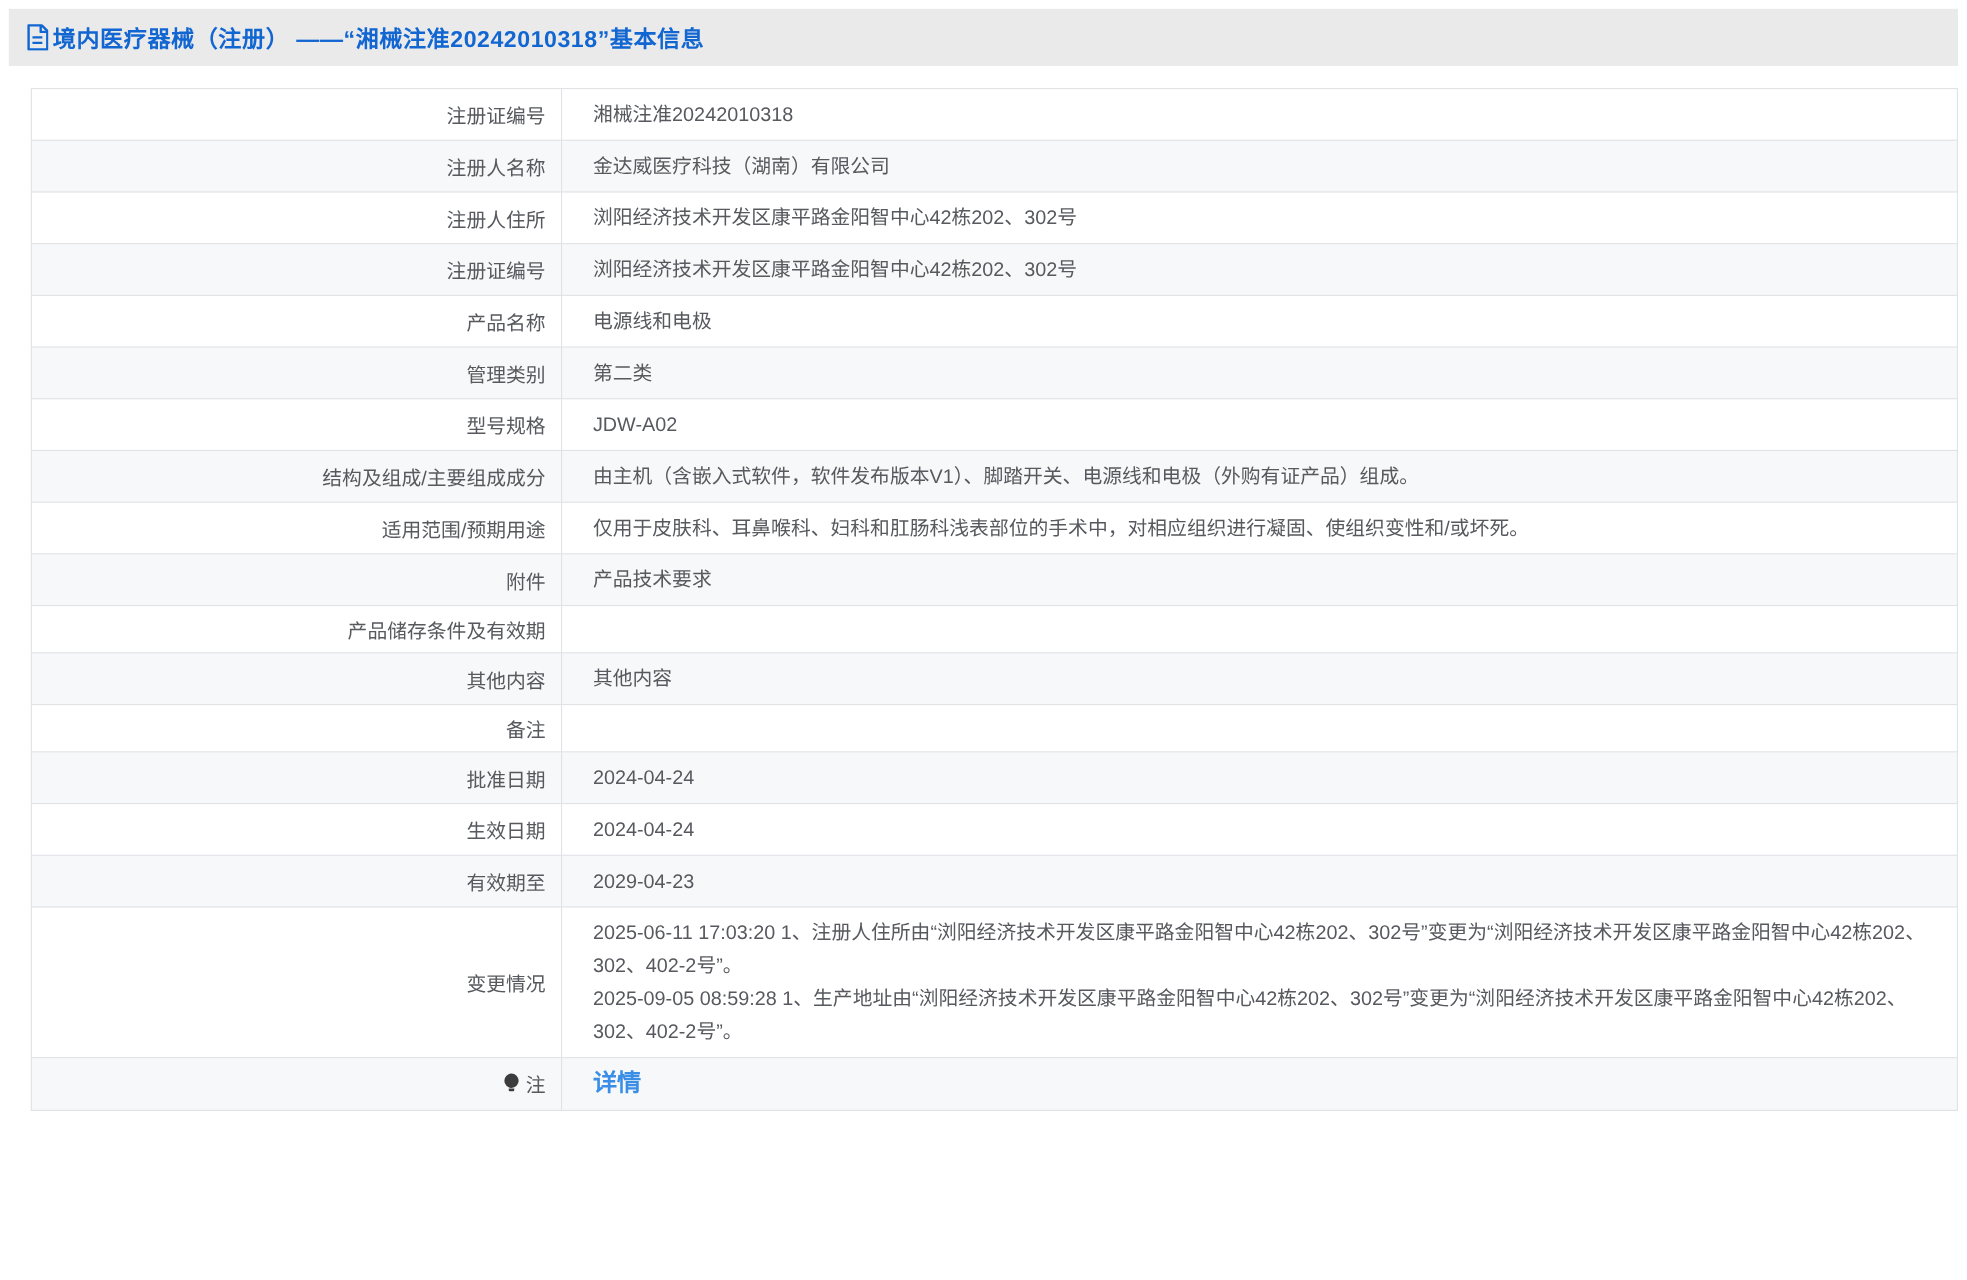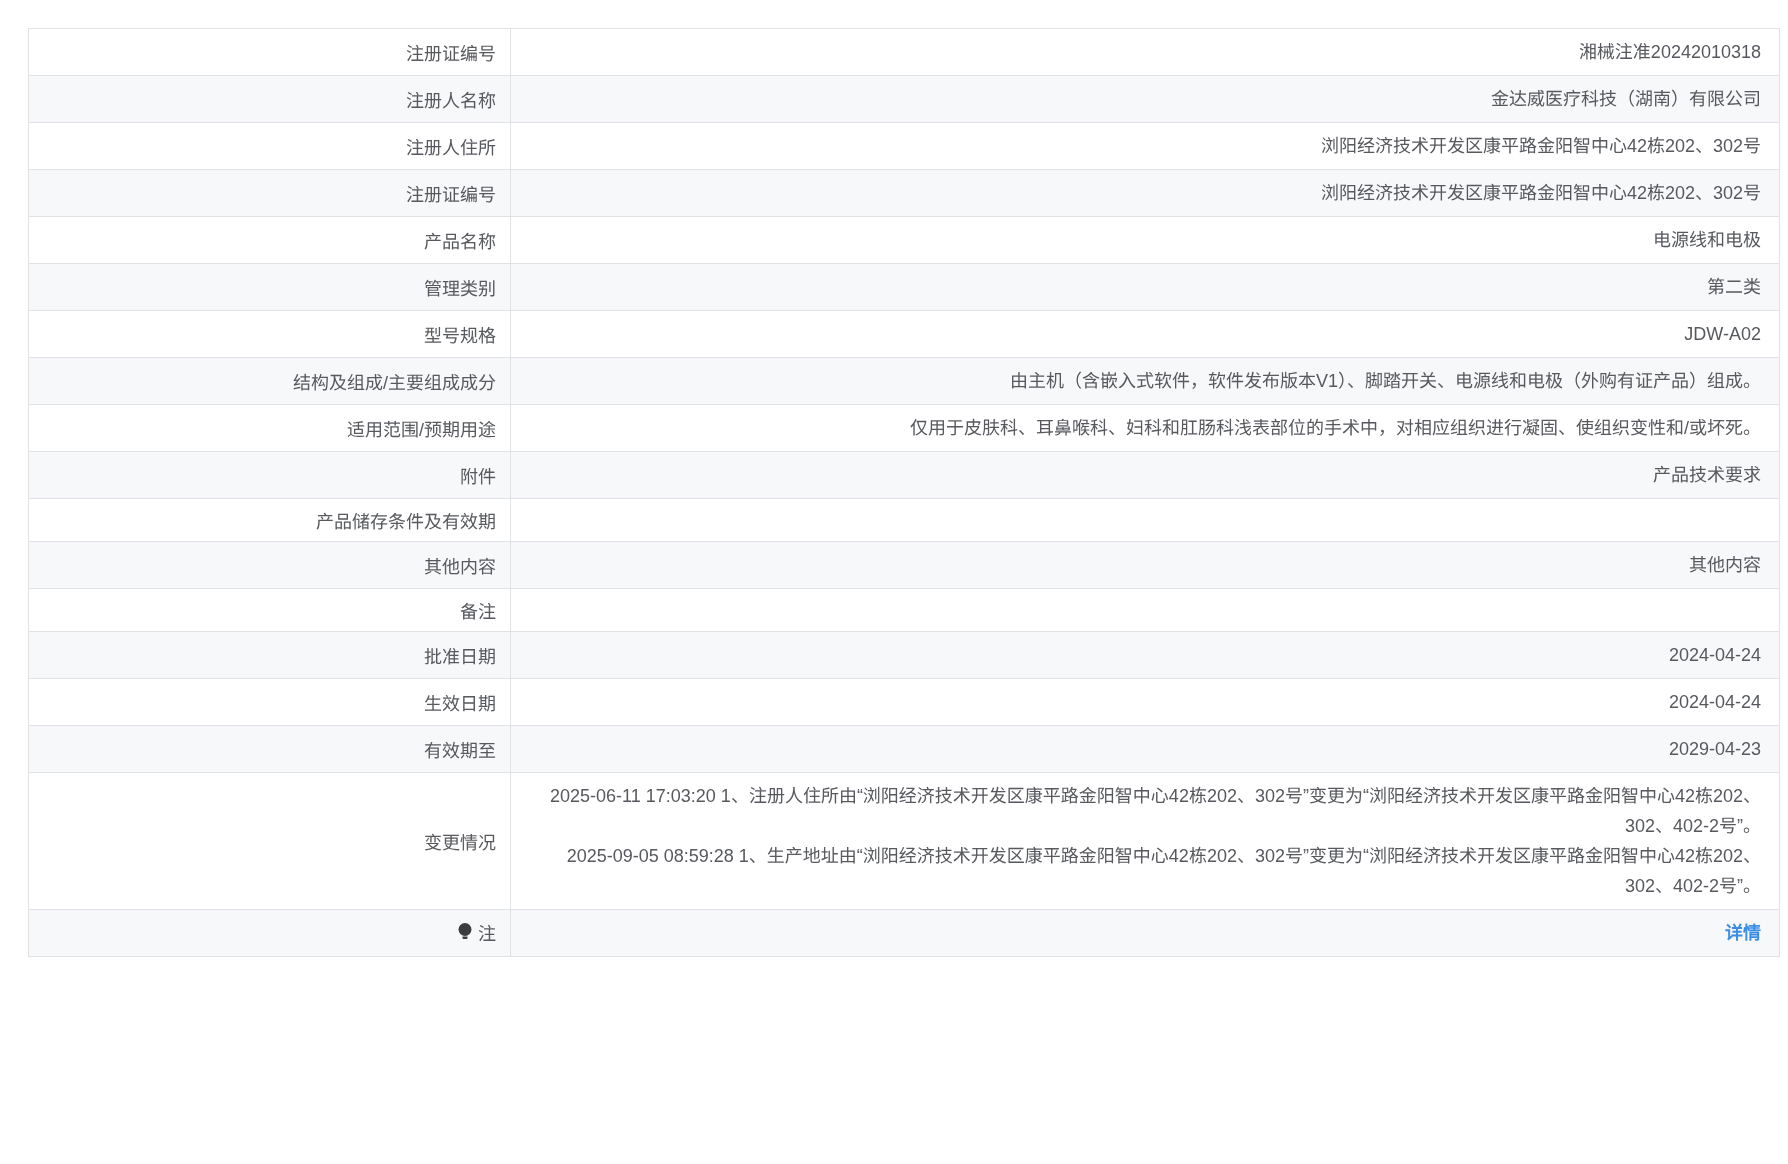--- a/index.html
+++ b/index.html
@@ -64,21 +64,21 @@
     color: #57595e;
     vertical-align: middle;
   }
   table.info-table th {
     width: 482px;
     text-align: right;
     padding: 8px 14px 8px 10px;
     box-sizing: border-box;
   }
   table.info-table td {
-    text-align: right;
+    text-align: left;
     padding: 8px 18px 8px 28px;
     line-height: 30px;
   }
   td.multiline {
     line-height: 34px;
     padding-top: 12px;
     padding-bottom: 12px;
   }
   .label-with-icon {
     display: inline-flex;
@@ -87,29 +87,38 @@
   }
   .bulb-icon {
     width: 16px;
     height: 20px;
     flex: 0 0 auto;
   }
   a.detail-link {
     color: #3a8ee6;
     font-weight: bold;
     text-decoration: none;
-    font-size: 18px;
+    font-size: 22px;
     cursor: pointer;
   }
 </style>
 </head>
 <body>
 
 <div class="page">
 
+  <div class="header-strip">
+    <svg class="doc-icon" viewBox="0 0 20 24">
+      <path d="M2 1 h12 l5 5 v17 h-17 z" fill="none" stroke="#1266d2" stroke-width="2.2" stroke-linejoin="round"></path>
+      <path d="M13 1 v6 h6" fill="none" stroke="#1266d2" stroke-width="2.2" stroke-linejoin="round"></path>
+      <line x1="5.5" y1="12" x2="14.5" y2="12" stroke="#1266d2" stroke-width="2.2"></line>
+      <line x1="5.5" y1="17" x2="14.5" y2="17" stroke="#1266d2" stroke-width="2.2"></line>
+    </svg>
+    <span class="header-title">境内医疗器械（注册） ——“湘械注准20242010318”基本信息</span>
+  </div>
 
   <div class="table-wrap">
     <table class="info-table">
       <tbody>
         <tr>
           <th>注册证编号</th>
           <td>湘械注准20242010318</td>
         </tr>
         <tr>
           <th>注册人名称</th>

